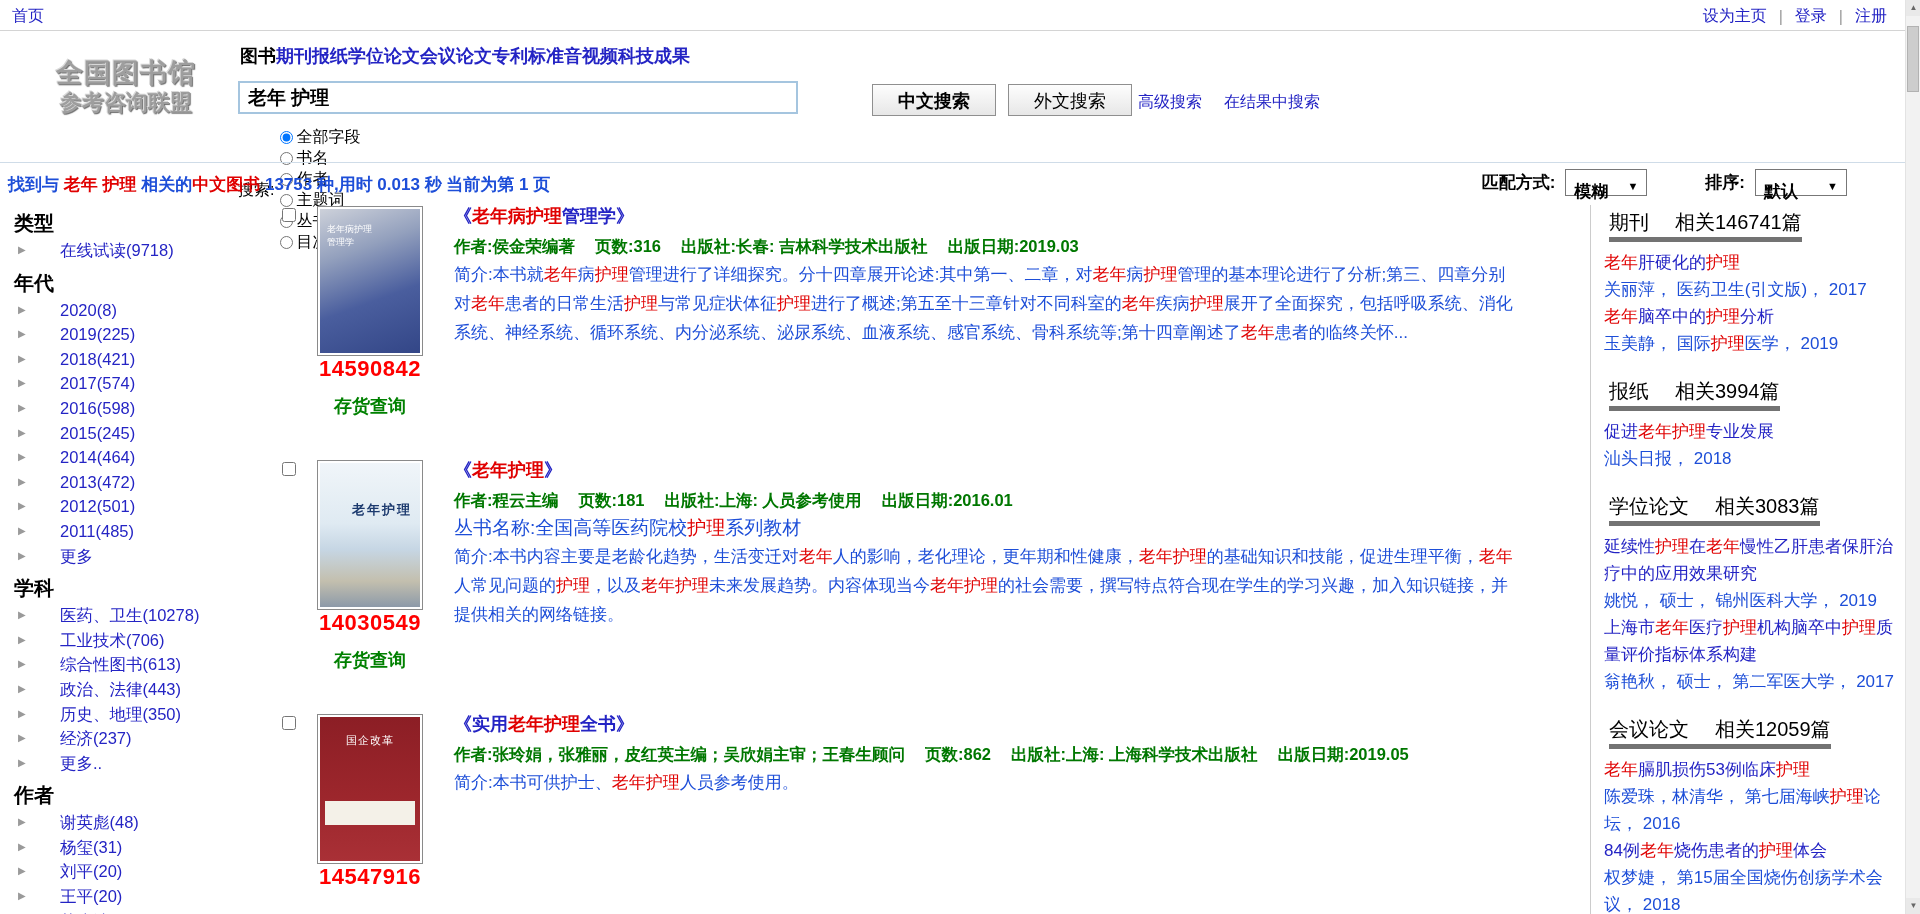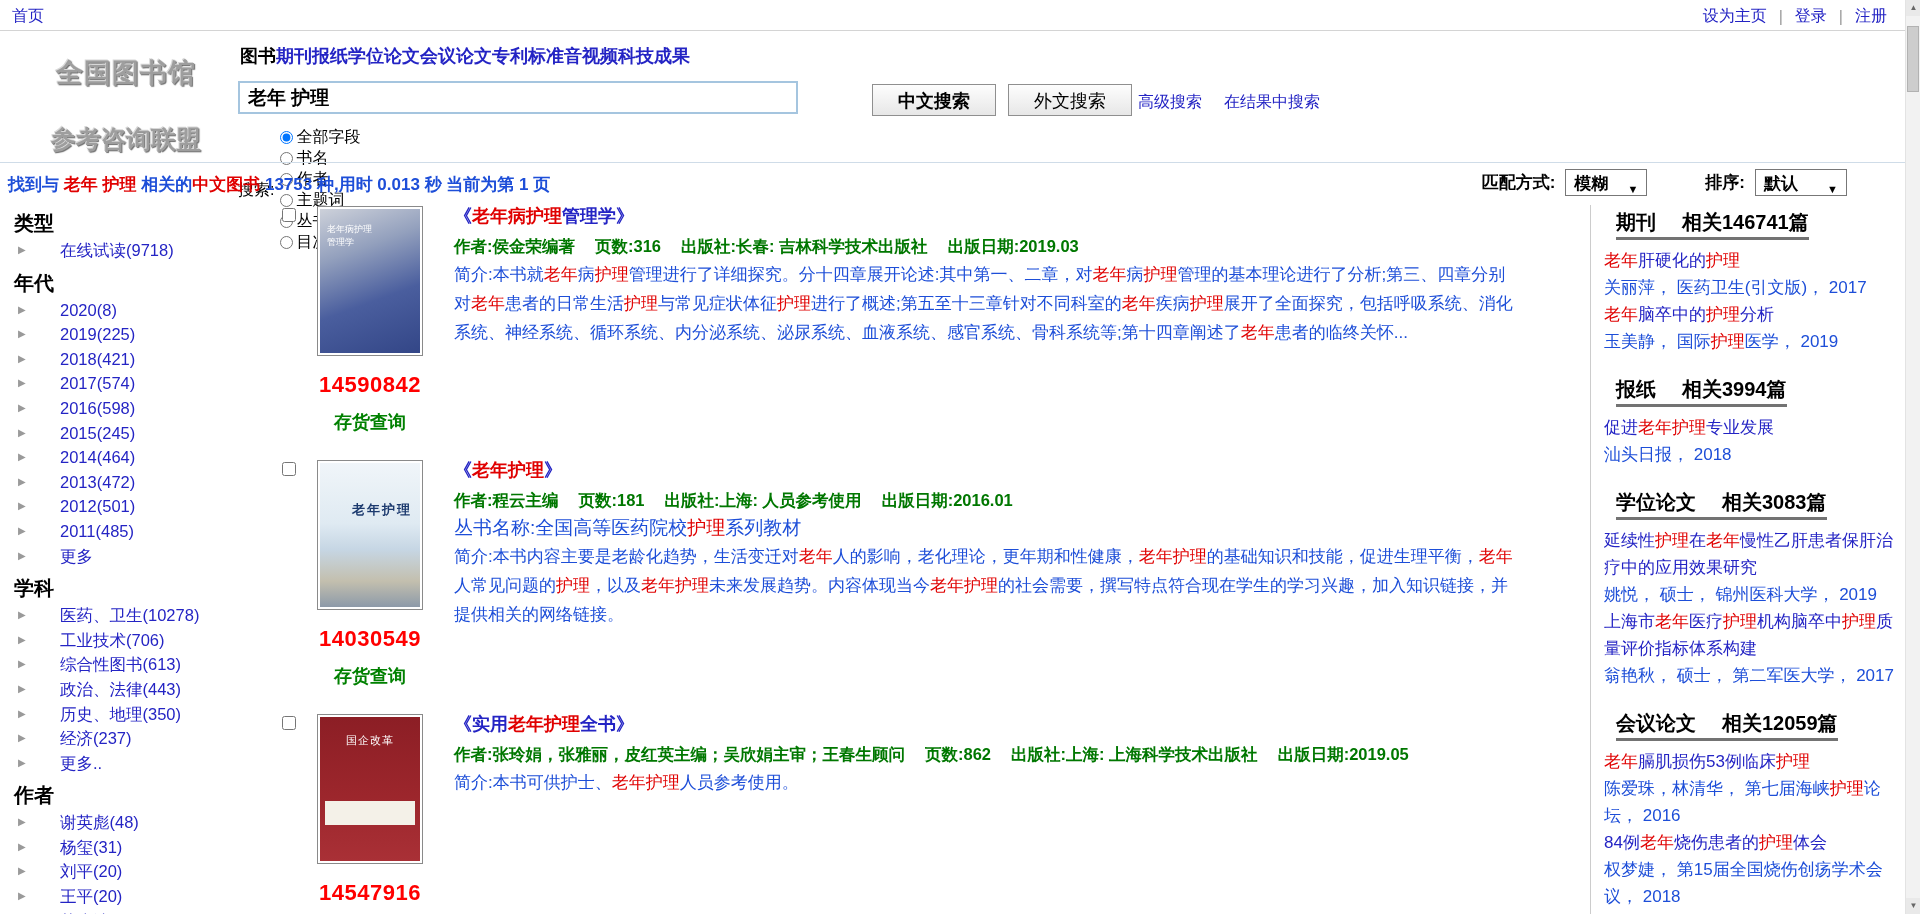--- a/index.html
+++ b/index.html
@@ -18,21 +18,21 @@
   .topbar{position:absolute;left:0;top:0;width:1905px;height:31px;border-bottom:1px solid #d4d4d4;font-size:16px;}
   .home-link{position:absolute;left:12px;top:6px;color:var(--blue);}
   .top-right{position:absolute;right:18px;top:6px;display:flex;gap:12px;align-items:center;}
   .top-right .sep{color:#999;}
   .top-right a{color:var(--blue);}
 
   
   .logo{position:absolute;left:36px;top:58px;width:180px;text-align:center;font-weight:bold;color:#9e9e9e;
         text-shadow:-1px -1px 0 #d8d8d8,1px 1px 1px #6e6e6e;line-height:30px;}
   .logo .l1{font-size:27px;letter-spacing:1px;}
-  .logo .l2{font-size:25px;margin-top:36px;}
+  .logo .l2{font-size:22px;}
 
   
   .nav-tabs{position:absolute;left:240px;top:44px;display:flex;font-size:18px;font-weight:bold;}
   .nav-tab{color:var(--blue);}
   .nav-tab.active{color:#000;}
 
   
   .search-input{position:absolute;left:238px;top:81px;width:560px;height:33px;border:2px solid #a5c5df;
         font-size:19px;font-weight:bold;padding:0 8px;font-family:"Liberation Sans",sans-serif;color:#000;outline:none;}
   .btn{position:absolute;top:84px;width:124px;height:32px;background:linear-gradient(#fdfdfd,#e7e7e7);
@@ -45,22 +45,22 @@
   
   .scope-row{position:absolute;left:238px;top:127px;display:flex;align-items:center;font-size:16px;color:#000;}
   .scope-row .cap{margin-right:6px;}
   .scope{display:flex;align-items:center;margin-right:10px;}
   .scope input{margin:0 3px 0 0;}
 
   
   .result-bar{position:absolute;left:0;top:162px;width:1905px;height:38px;border-top:1px solid #cfdce8;}
   .result-text{position:absolute;left:8px;top:10px;font-size:17px;font-weight:bold;color:#000;}
   .match-sort{position:absolute;right:58px;top:6px;display:flex;align-items:center;font-size:17px;font-weight:bold;color:#000;}
-  .select-box{border:1px solid #777;background:#fff;font-size:17px;font-weight:bold;padding:0 8px;
-      display:flex;align-items:flex-end;justify-content:space-between;cursor:pointer;height:27px;}
+  .select-box{border:1px solid #777;background:#fff;font-size:17px;font-weight:bold;padding:10px 8px;
+      display:flex;align-items:flex-start;justify-content:space-between;cursor:pointer;height:27px;}
   .select-box .arr{font-size:11px;margin-left:12px;}
   .ms-label{margin-right:10px;}
   .sel-match{width:82px;margin-right:58px;}
   .sel-sort{width:92px;}
 
   
   .facets{position:absolute;left:0;top:203px;width:268px;overflow:hidden;height:711px;}
   .facet-title{font-size:20px;font-weight:bold;color:#000;padding-left:14px;line-height:30px;margin-top:5px;}
   .facet-item{position:relative;padding-left:60px;line-height:24.6px;font-size:16.5px;}
   .facet-item .tri{position:absolute;left:18px;top:0;color:#9a9a9a;font-size:10px;}
@@ -74,35 +74,35 @@
   .bk-left{width:120px;text-align:center;flex-shrink:0;}
   .cover{width:106px;height:150px;border:1px solid #8a8a8a;background:#fff;padding:2px;margin:6px auto 0;}
   .cover-inner{width:100%;height:100%;position:relative;overflow:hidden;}
   .cover-v0 .cover-inner{background:linear-gradient(160deg,#cdd1da 0%,#93a0bd 30%,#4a5e9e 62%,#334687 100%);}
   .cover-v0 .cover-text{position:absolute;left:7px;top:14px;color:#fff;font-size:9px;text-align:left;line-height:13px;}
   .cover-v1 .cover-inner{background:linear-gradient(180deg,#f0f5f9 0%,#dfeaf2 42%,#c6d6e4 60%,#c3bfae 82%,#8d9aa9 100%);}
   .cover-v1 .cover-text{position:absolute;right:8px;top:38px;color:#1c3a6e;font-size:13px;font-weight:bold;letter-spacing:2px;}
   .cover-v2 .cover-inner{background:linear-gradient(180deg,#8c1e25 0%,#9c262c 55%,#a93036 100%);}
   .cover-v2 .cover-inner:after{content:"";position:absolute;left:5px;right:5px;top:58%;height:24px;background:#f4f1e8;}
   .cover-v2 .cover-text{position:absolute;left:0;right:0;top:16px;color:#fff;font-size:11px;letter-spacing:1px;}
-  .book-id{color:var(--idred);font-weight:bold;font-size:22px;margin-top:16px;letter-spacing:0.5px;}
+  .book-id{color:var(--idred);font-weight:bold;font-size:22px;letter-spacing:0.5px;}
   .stock{display:inline-block;color:#008000;font-weight:bold;font-size:18px;margin-top:12px;}
   .bk-main{flex:1;padding-left:24px;padding-top:3px;}
   .book-title{font-size:18px;font-weight:bold;line-height:26px;}
   .book-meta{margin-top:4px;font-size:16.5px;line-height:27px;color:var(--green);font-weight:bold;}
   .book-meta .pair{margin-right:20px;}
   .book-series{font-size:19px;line-height:28px;color:#000;}
   .book-summary{font-size:17px;line-height:29px;color:#000;max-width:1062px;}
 
   
   .vdivider{position:absolute;left:1590px;top:205px;width:1px;height:709px;background:#ccc;}
   .related{position:absolute;left:1604px;top:203px;width:302px;height:711px;overflow:hidden;}
   .rel-section{margin-bottom:15px;}
-  .rel-title{display:inline-block;border-bottom:3px solid #737373;padding-bottom:1px;margin:6px 12px 7px;
-      font-size:20px;font-weight:bold;color:#000;}
+  .rel-title{display:inline-block;border-bottom:5px solid #737373;padding-bottom:1px;margin:6px 5px 7px;
+      font-size:20px;font-weight:normal;color:#000;}
   .rel-title .cnt{margin-left:26px;}
   .rel-link{font-size:17px;line-height:27px;display:block;}
   .rel-meta{font-size:17px;line-height:27px;color:#000;}
 
   
   .scrollbar{position:absolute;right:0;top:0;width:15px;height:914px;background:#f2f2f2;border-left:1px solid #e3e3e3;}
   .sb-btn{position:absolute;left:0;width:15px;height:16px;background:#e9e9e9;color:#666;font-size:8px;
       text-align:center;line-height:16px;cursor:pointer;}
   .sb-up{top:0;}
   .sb-down{bottom:0;}

